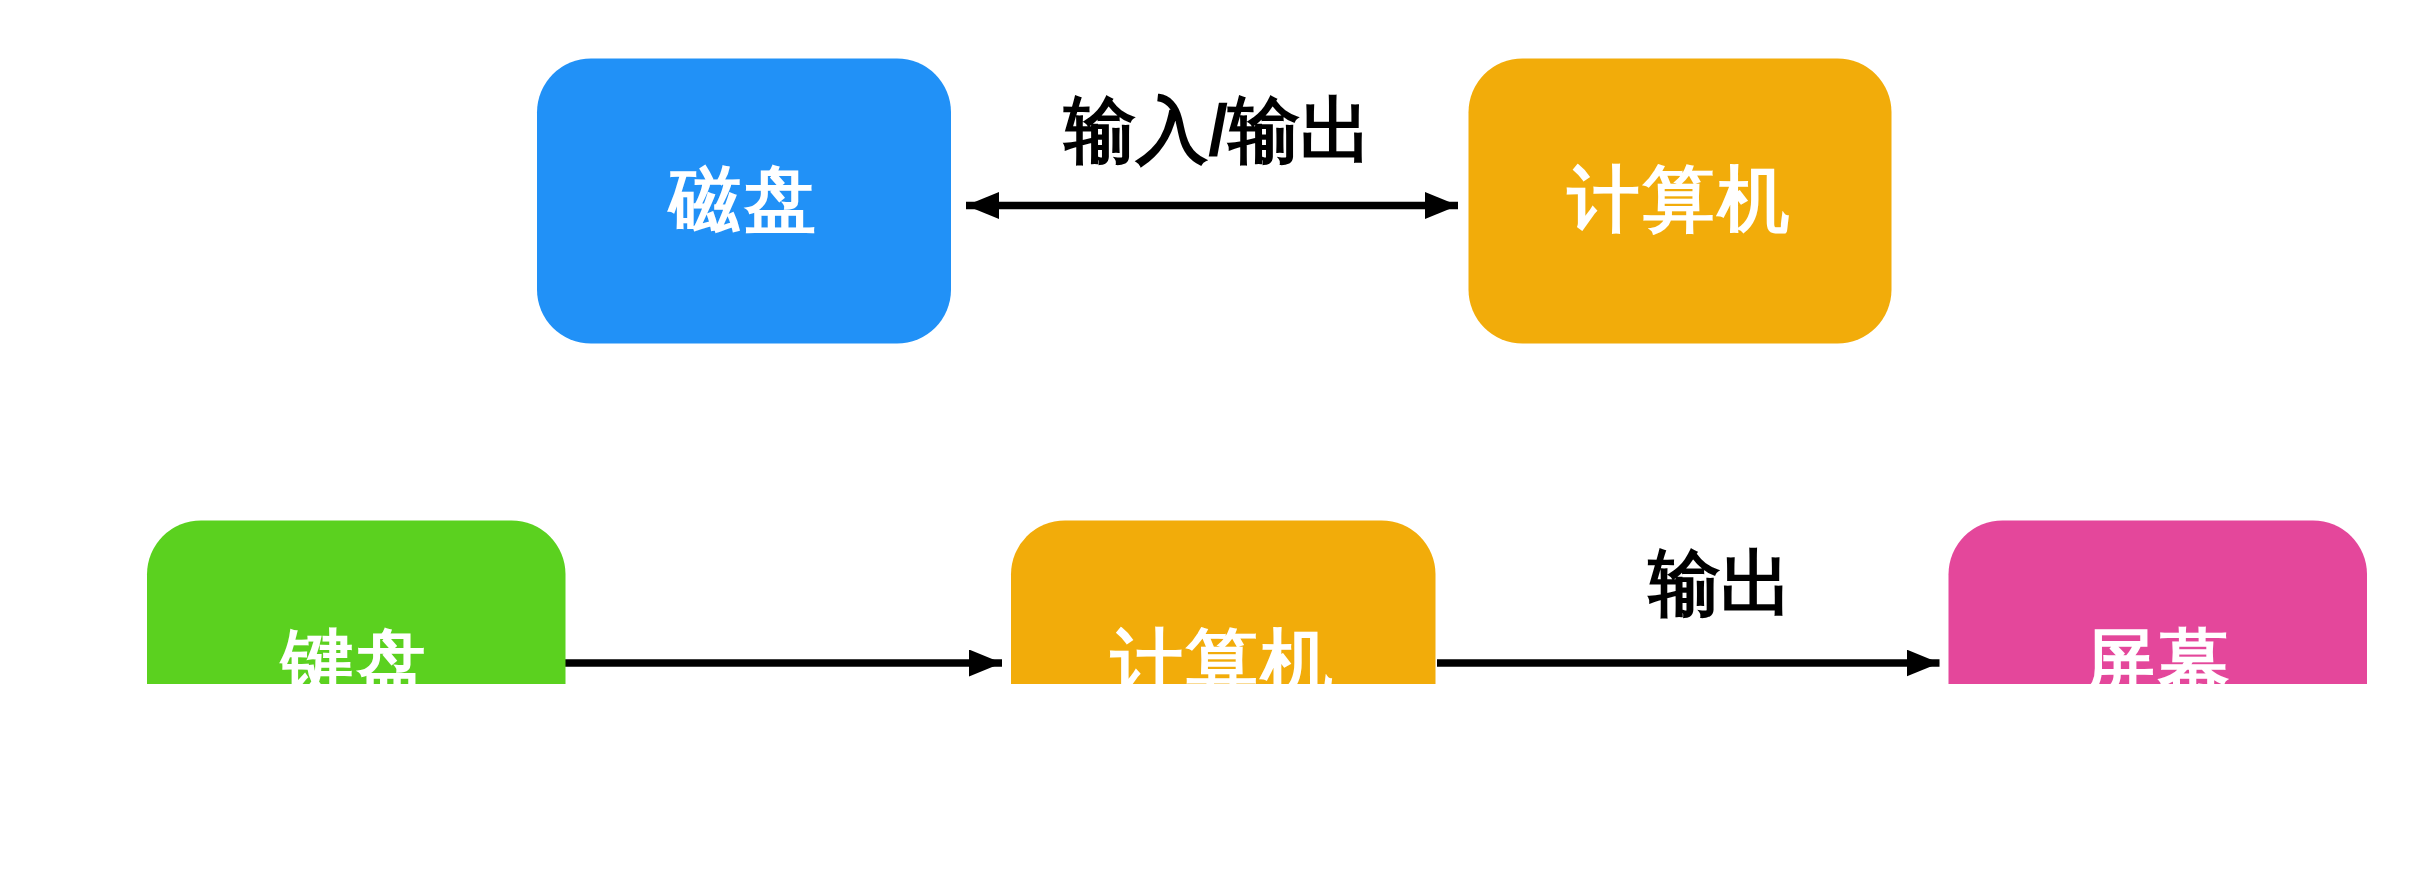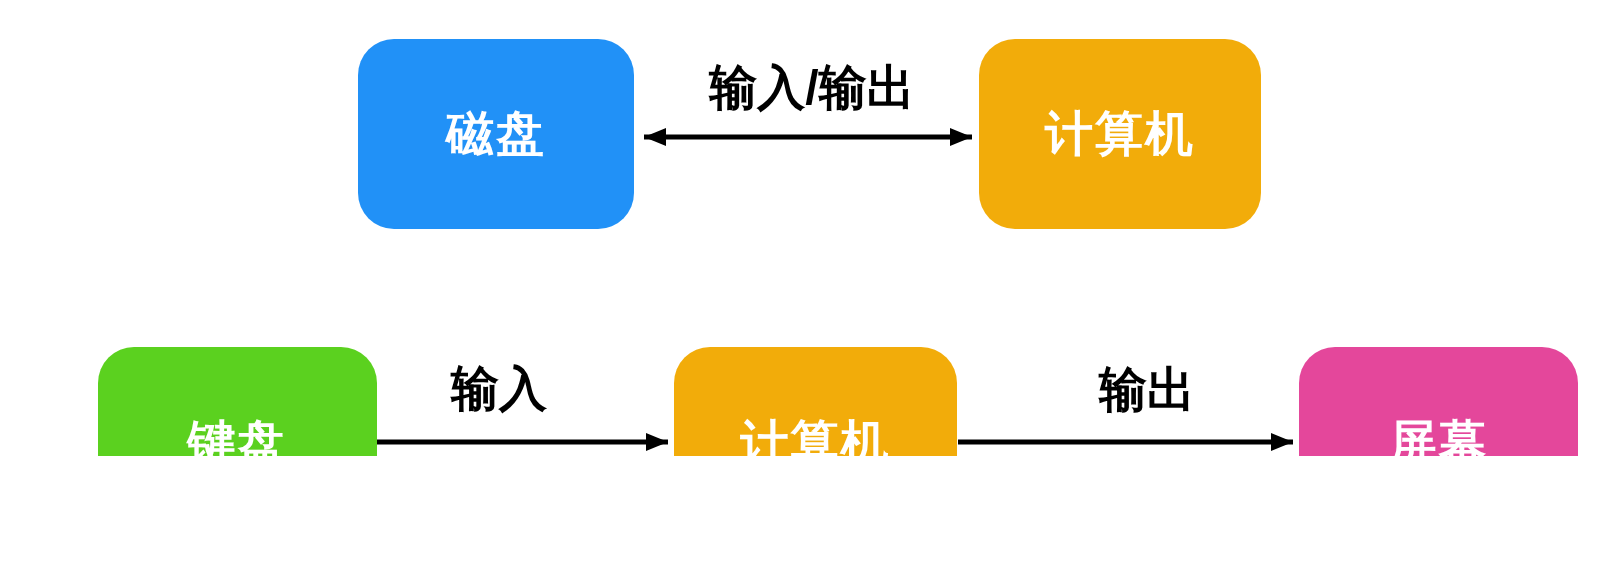--- a/index.html
+++ b/index.html
@@ -76,17 +76,16 @@
   <div class="node node-computer-top" style="background: rgb(242, 172, 10);">计算机</div>
 
   <div class="node node-keyboard" style="background: rgb(91, 209, 31);">键盘</div>
 
   <div class="node node-computer-bot" style="background: rgb(242, 172, 10);">计算机</div>
 
   <div class="node node-screen" style="background: rgb(228, 71, 155);">屏幕</div>
 
   <div class="edge-label label-io">输入/输出</div>
 
-  <div class="edge-label label-input">输入</div>
 
   <div class="edge-label label-output">输出</div>
 
 </div>
 
 </body></html>

